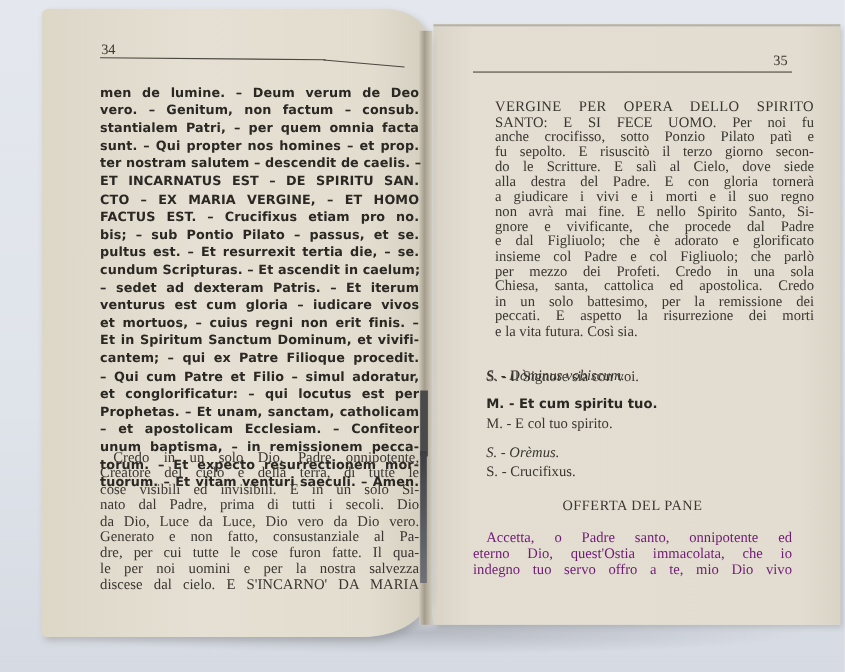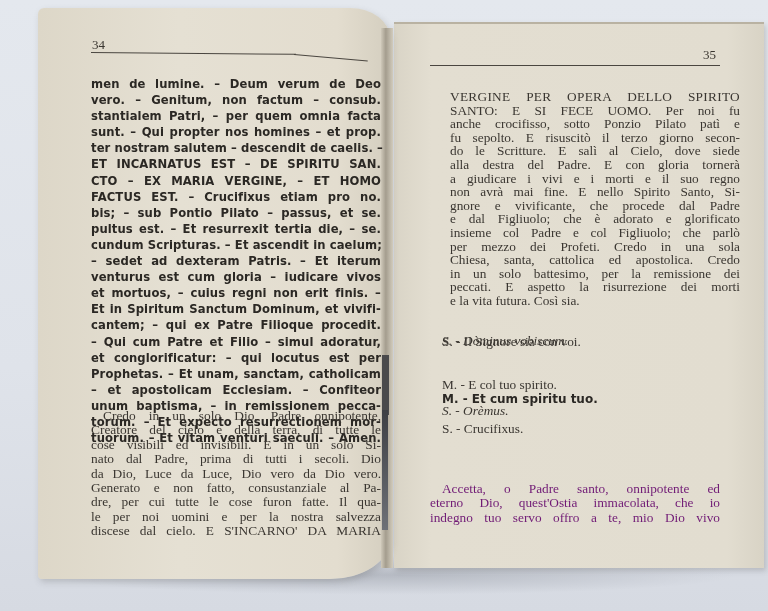--- a/index.html
+++ b/index.html
@@ -79,21 +79,21 @@
     font-size:13.3px; line-height:13.6px; color:#3a3631;margin-left:20px;
   }
   .right-text .ln { display:block; white-space:nowrap; text-align:justify; text-align-last:justify; }
   .right-text .ln.last { text-align-last:left; }
   .right-text .caps { letter-spacing:0.3px; }
 
   .dialog { position:absolute; left:442px; font-family:"Liberation Serif", serif; font-size:13.3px; color:#3a3631; }
   .dialog .it { font-style:italic; }
   .dialog .bold { font-family:"DejaVu Sans", sans-serif; font-weight:bold; font-size:12px; color:#2b2824; }
   .d1 { top:315px;margin-top:18px; } .d2 { top:334px; }
-  .d3 { top:359px;margin-top:32px; } .d4 { top:377px; }
+  .d3 { top:359px; } .d4 { top:377px; }
   .d5 { top:403px; } .d6 { top:421px; }
 
   .section-title {
     position:absolute; left:430px; top:452px; width:290px; text-align:center;
     font-family:"Liberation Serif", serif; font-size:13px; letter-spacing:0.5px; color:#3a3631;
   }
   .offerta {
     position:absolute; left:430px; top:482px; width:290px;
     font-family:"Liberation Serif", serif; font-size:13.3px; line-height:14.4px; color:#701a75;
   }
@@ -188,18 +188,19 @@
   <div class="dialog d4">
     <span>M.</span><span> - </span><span>E col tuo spirito.</span>
   </div>
   <div class="dialog d5">
     <span class="it">S.</span><span> - </span><span class="it">Orèmus.</span>
   </div>
   <div class="dialog d6">
     <span>S.</span><span> - </span><span>Crucifixus.</span>
   </div>
 
+  <div class="section-title">OFFERTA DEL PANE</div>
   <div class="offerta">
     <span class="ln first">Accetta, o Padre santo, onnipotente ed</span>
     <span class="ln">eterno Dio, quest'Ostia immacolata, che io</span>
     <span class="ln">indegno tuo servo offro a te, mio Dio vivo</span>
   </div>
 </div>
 
 </body></html>

